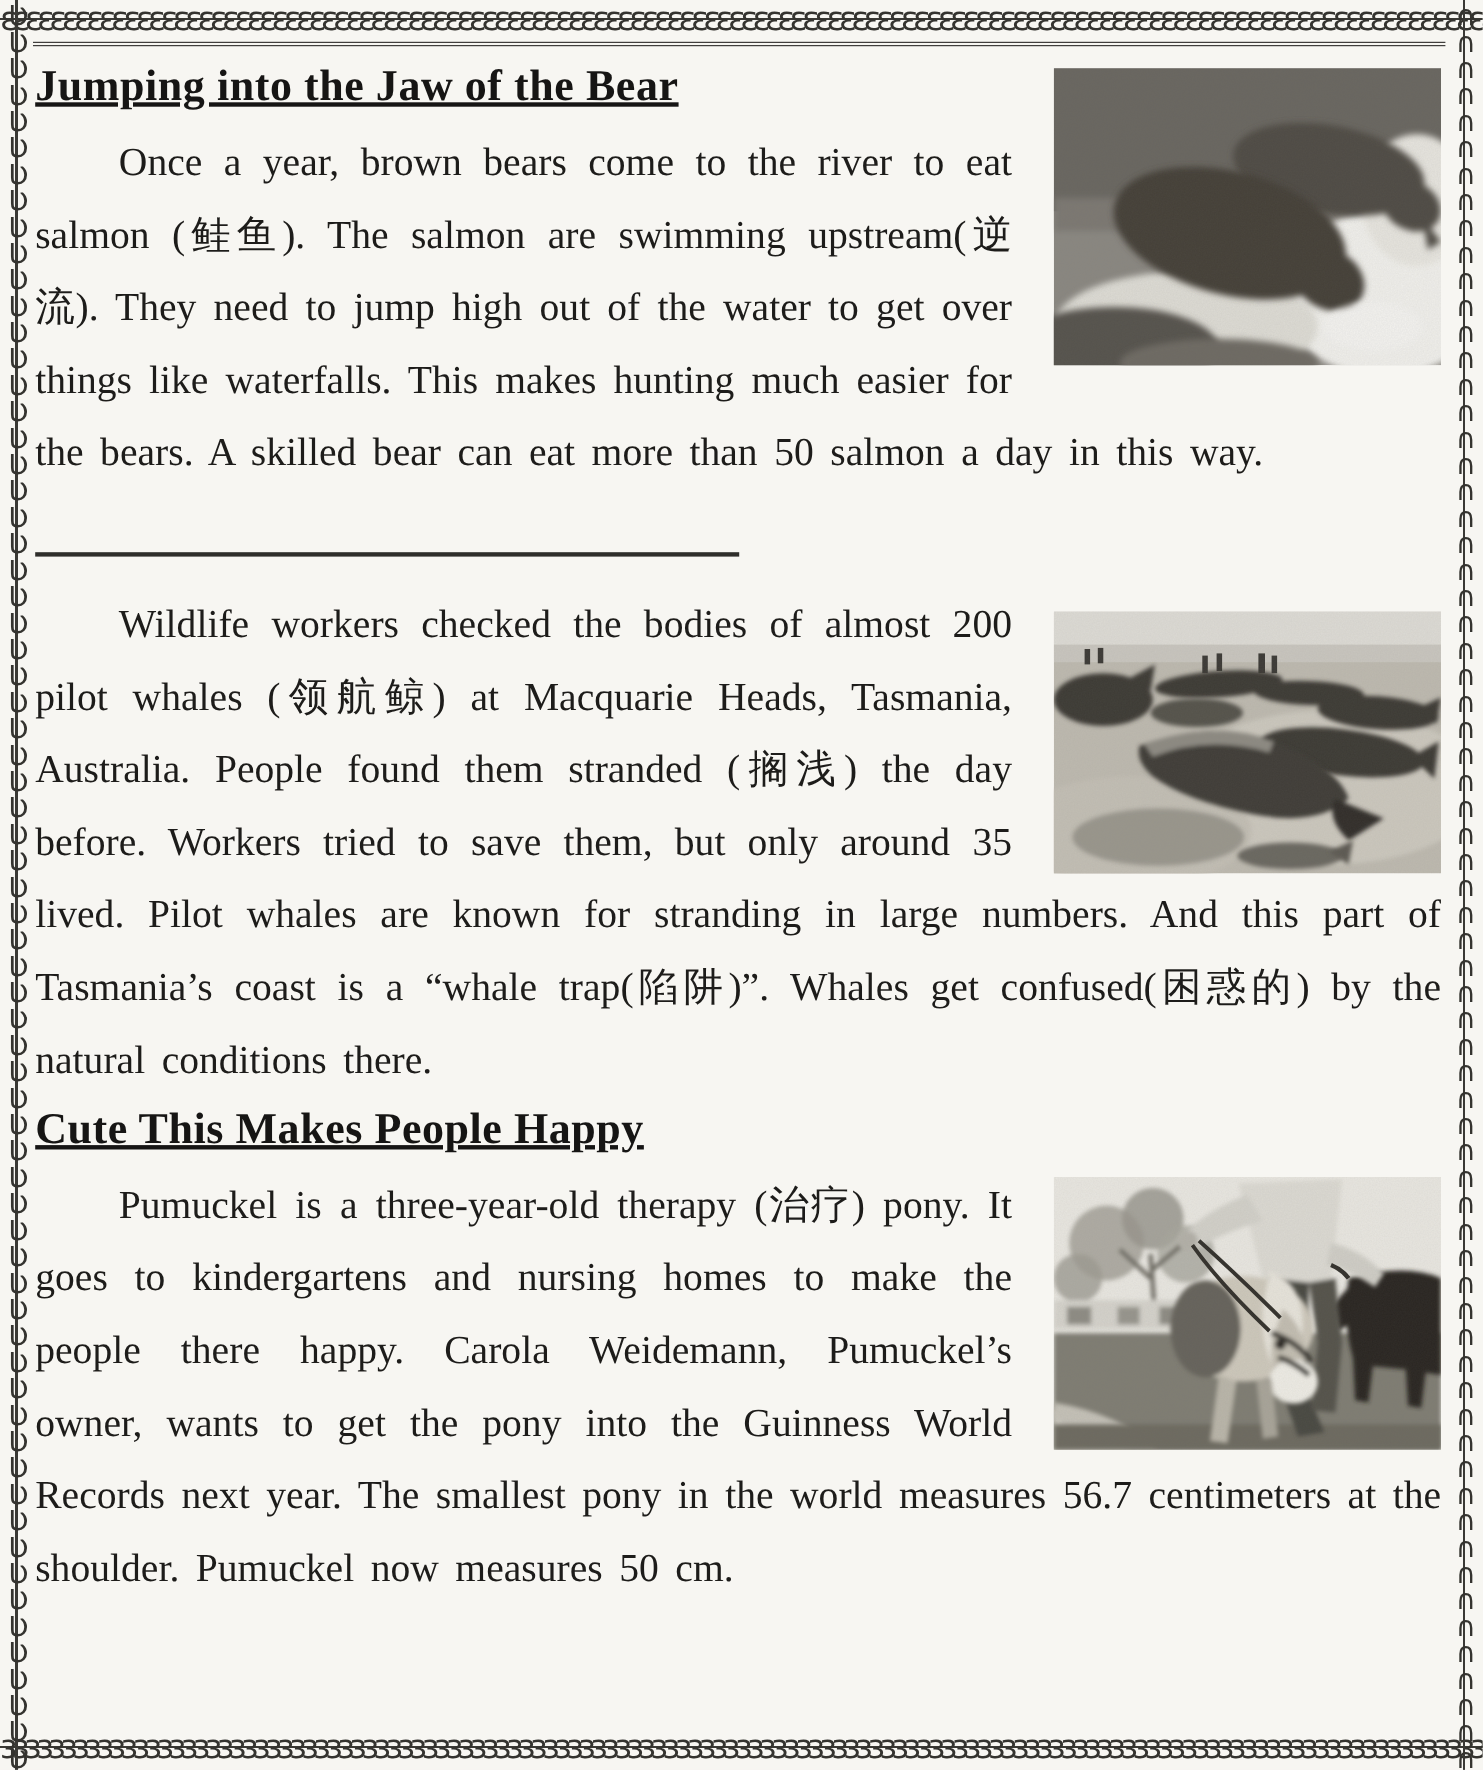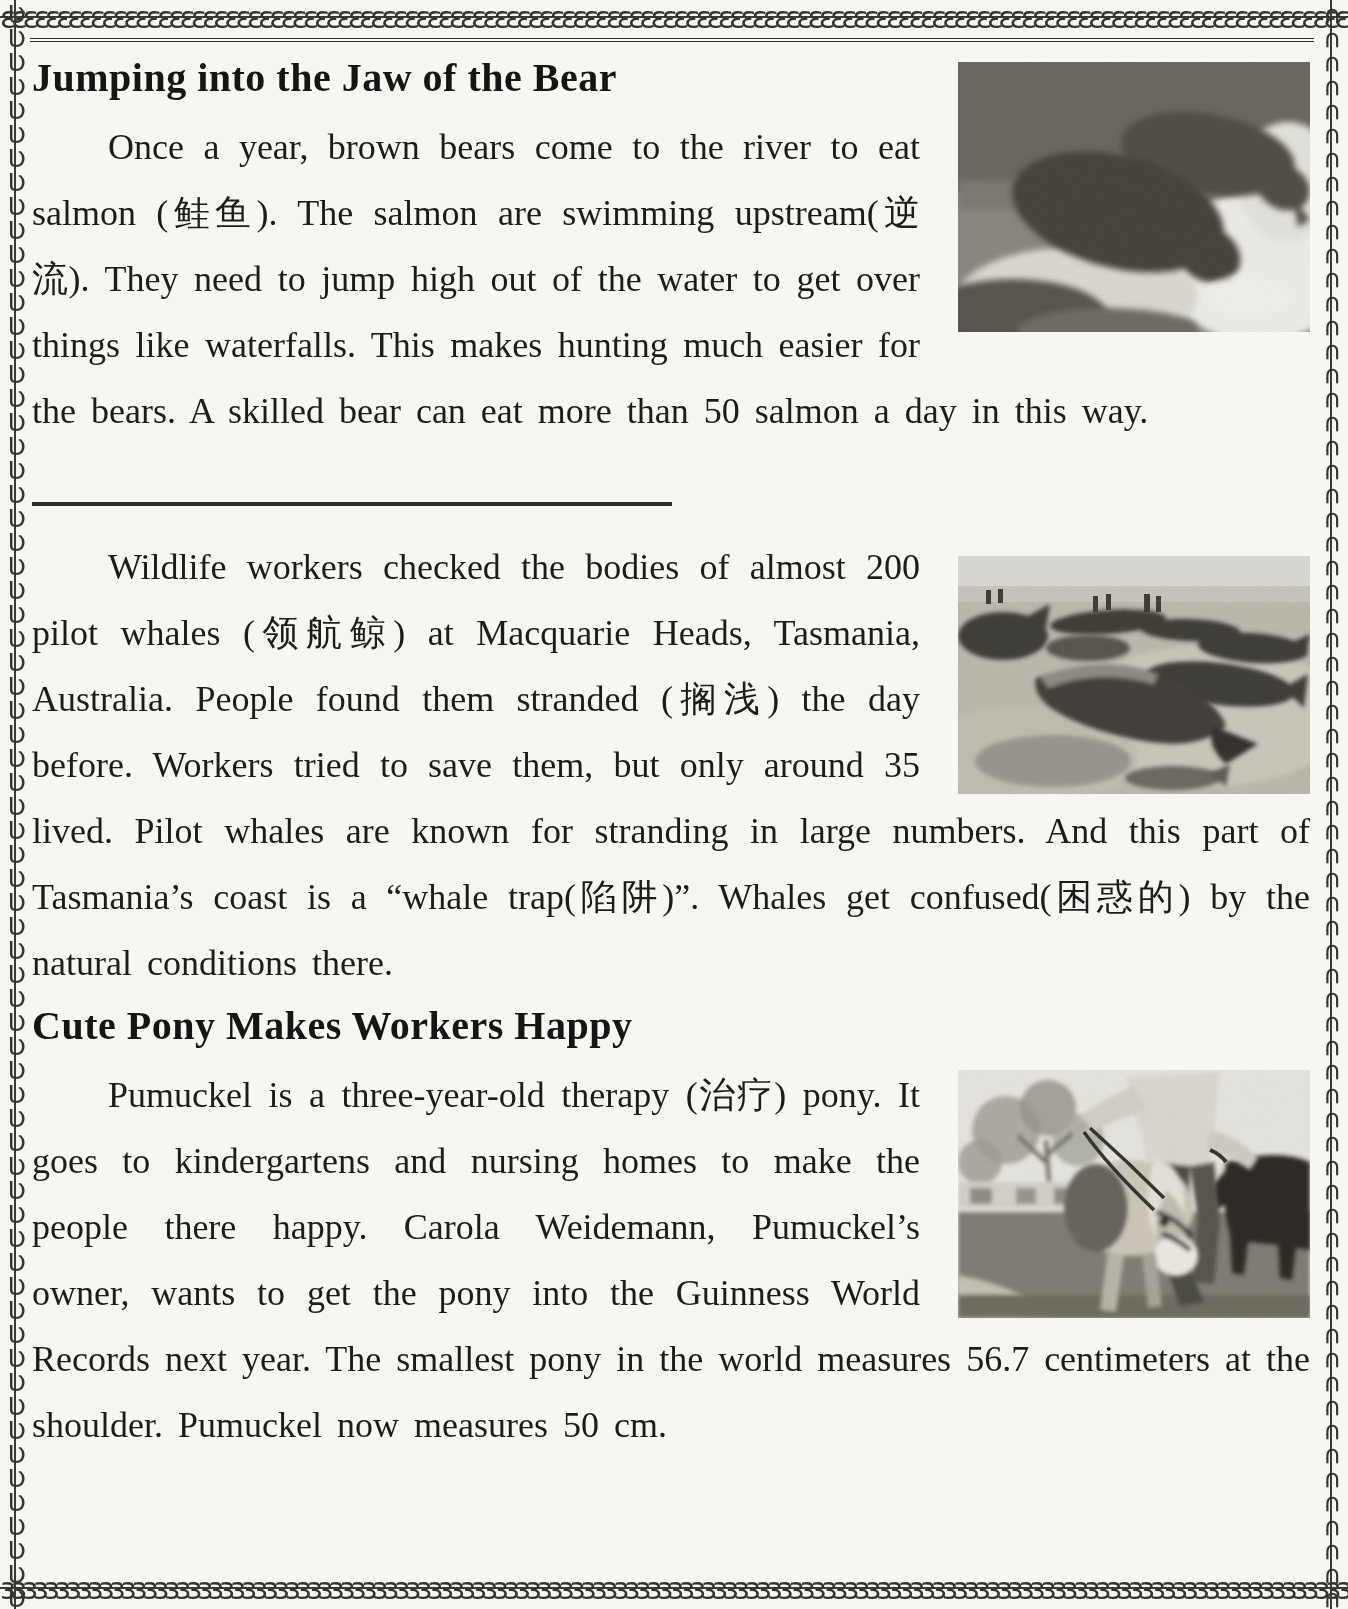--- a/index.html
+++ b/index.html
@@ -49,20 +49,21 @@
     padding:6px 4px 0 2px;
     z-index:2;
   }
   .article { overflow:visible; }
   .article-title {
     font-size:40px; font-weight:bold;
     line-height:56px;
     margin:2px 0 8px 0;
     letter-spacing:0.5px;
     color:#161514;
+    text-decoration:underline;
   }
   .body-text {
     font-size:36px;
     line-height:66px;
     text-align:justify;
     word-spacing:6px;
     text-indent:76px;
     margin:0;
   }
   .photo-float {
@@ -183,21 +184,21 @@
           <ellipse cx="95" cy="205" rx="78" ry="26" fill="#8f8c83" opacity="0.8" filter="url(#soft2)"></ellipse>
           <ellipse cx="215" cy="222" rx="48" ry="12" fill="#6b6861" filter="url(#soft2)"></ellipse>
           <path d="M250 218 L272 208 L268 230 Z" fill="#5d5a53" filter="url(#soft2)"></path>
           <rect width="352" height="238" filter="url(#grain2)" opacity="0.5"></rect>
         </svg>
       </span><span>Wildlife workers checked the bodies of almost 200 pilot whales (领航鲸) at Macquarie Heads, Tasmania, Australia. People found them stranded (搁浅) the day before. Workers tried to save them, but only around 35 lived. Pilot whales are known for stranding in large numbers. And this part of Tasmania’s coast is a “whale trap(陷阱)”. Whales get confused(困惑的) by the natural conditions there.</span>
     </p>
   </div>
 
   <div class="article clearfix">
-    <h2 class="article-title">Cute Pony Makes Workers Happy</h2>
+    <h2 class="article-title">Cute This Makes People Happy</h2>
     <p class="body-text">
       <span class="photo-float pony" title="small therapy pony Pumuckel led by its owner beside a calf">
         <svg width="352" height="248" viewBox="0 0 352 248" xmlns="http://www.w3.org/2000/svg">
           <defs>
             <filter id="grain3">
                 <feTurbulence type="fractalNoise" baseFrequency="0.8" numOctaves="2" stitchTiles="stitch"></feTurbulence>
                 <feColorMatrix type="matrix" values="0 0 0 0 0.22  0 0 0 0 0.21  0 0 0 0 0.19  0 0 0 0.2 0"></feColorMatrix>
               </filter>
             <filter id="soft3" x="-20%" y="-20%" width="140%" height="140%">
                 <feGaussianBlur stdDeviation="2"></feGaussianBlur>

